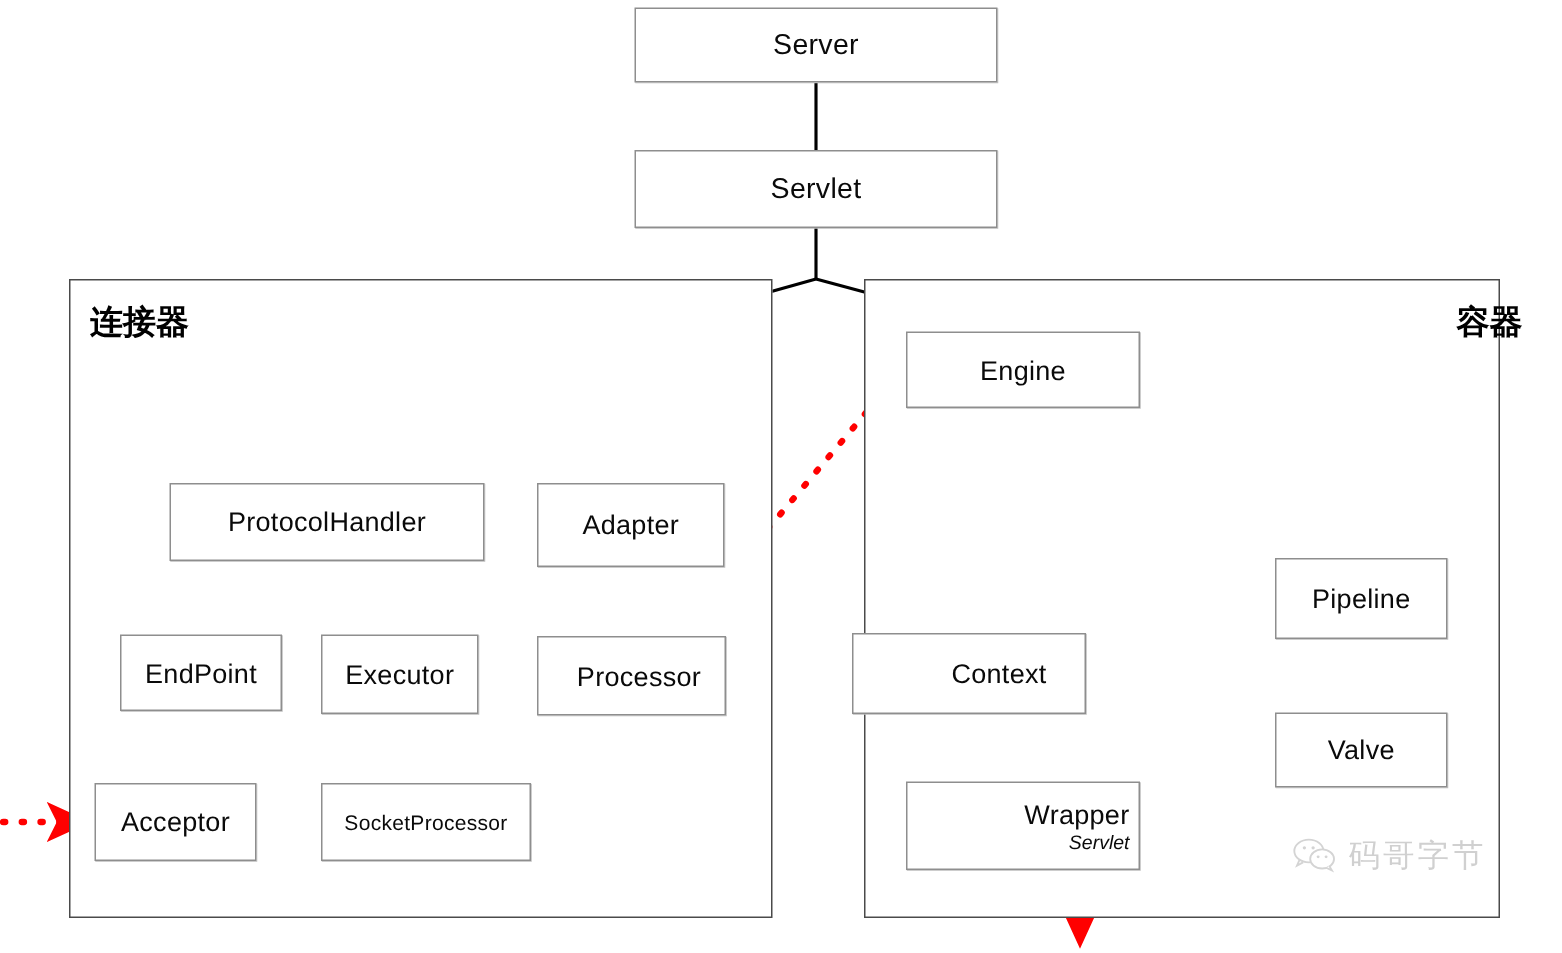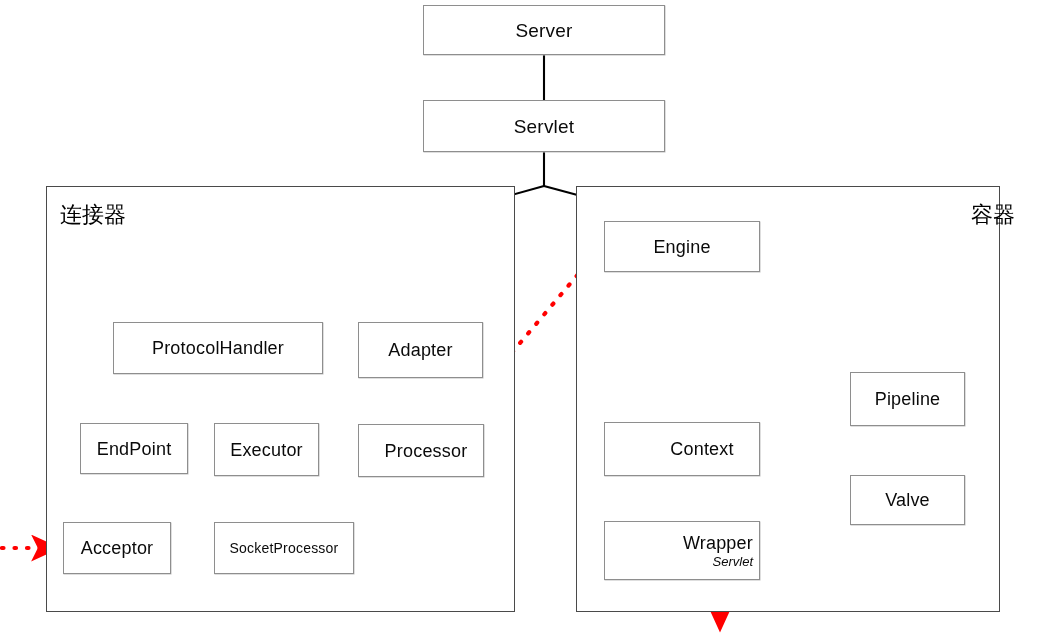--- a/index.html
+++ b/index.html
@@ -24,21 +24,21 @@
   .container-box{
     position:absolute;
     box-sizing:border-box;
     background:#ffffff;
     border:1.6px solid #4a4a4a;
     z-index:2;
   }
   .container-title{
     position:absolute;
     font-size:22px;
-    font-weight:400;
+    font-weight:700;
     color:#000;
     z-index:6;
     white-space:nowrap;
   }
 
   
   #node-server{left:423px;top:5px;width:242px;height:50px;}
   #node-service{left:423px;top:100px;width:242px;height:52px;}
   #node-server .lbl,#node-service .lbl{font-size:19px;}
 
@@ -55,21 +55,21 @@
   #node-acceptor{left:63px;top:522px;width:108px;height:52px;}
   #node-socketprocessor{left:214px;top:522px;width:140px;height:52px;}
   #node-socketprocessor .lbl{font-size:14px;}
 
   
   #box-container-area{left:576px;top:186px;width:424px;height:426px;}
   #title-container{right:26px;top:200px;}
 
   #node-engine{left:604px;top:221px;width:156px;height:51px;}
   #node-host{left:604px;top:320px;width:156px;height:54px;}
-  #node-context{left:604px;top:422px;width:156px;height:54px;padding-left:40px;}
+  #node-context{left:568px;top:422px;width:156px;height:54px;padding-left:40px;}
   #node-wrapper{left:604px;top:521px;width:156px;height:59px;flex-direction:column;justify-content:center;align-items:flex-end;padding:0 6px;}
   #node-wrapper .lbl{text-align:center;}
   #node-wrapper .sublbl{font-size:13px;text-align:right;line-height:1;margin-top:3px;font-style:italic;}
   #node-pipeline{left:850px;top:372px;width:115px;height:54px;}
   #node-valve{left:850px;top:475px;width:115px;height:50px;}
 
   
   #watermark{
     position:absolute;left:862px;top:556px;
     display:flex;align-items:center;gap:7px;
@@ -188,14 +188,27 @@
     <span class="lbl">Wrapper</span>
     <span class="sublbl">Servlet</span>
   </div>
   <div class="node" id="node-pipeline">
     <span class="lbl">Pipeline</span>
   </div>
   <div class="node" id="node-valve">
     <span class="lbl">Valve</span>
   </div>
 
+  <div id="watermark">
+    <svg class="wm-icon" viewBox="0 0 34 26" xmlns="http://www.w3.org/2000/svg">
+      <ellipse cx="12" cy="10" rx="11" ry="8.6" fill="none" stroke="#d4d4d4" stroke-width="1.4"></ellipse>
+      <path d="M5,16.5 L3,21 L7.6,18.6" fill="none" stroke="#d4d4d4" stroke-width="1.4"></path>
+      <circle cx="8.6" cy="7.6" r="1.25" fill="#d4d4d4"></circle>
+      <circle cx="15.2" cy="7.6" r="1.25" fill="#d4d4d4"></circle>
+      <ellipse cx="22" cy="16" rx="9" ry="7.2" fill="#ffffff" stroke="#d4d4d4" stroke-width="1.4"></ellipse>
+      <path d="M27.4,21.2 L29.4,24.6 L25.4,22.8" fill="#ffffff" stroke="#d4d4d4" stroke-width="1.4"></path>
+      <circle cx="19" cy="14.4" r="1.1" fill="#d4d4d4"></circle>
+      <circle cx="25" cy="14.4" r="1.1" fill="#d4d4d4"></circle>
+    </svg>
+    <span class="wm-text">码哥字节</span>
+  </div>
 
 </div>
 
 </body></html>

